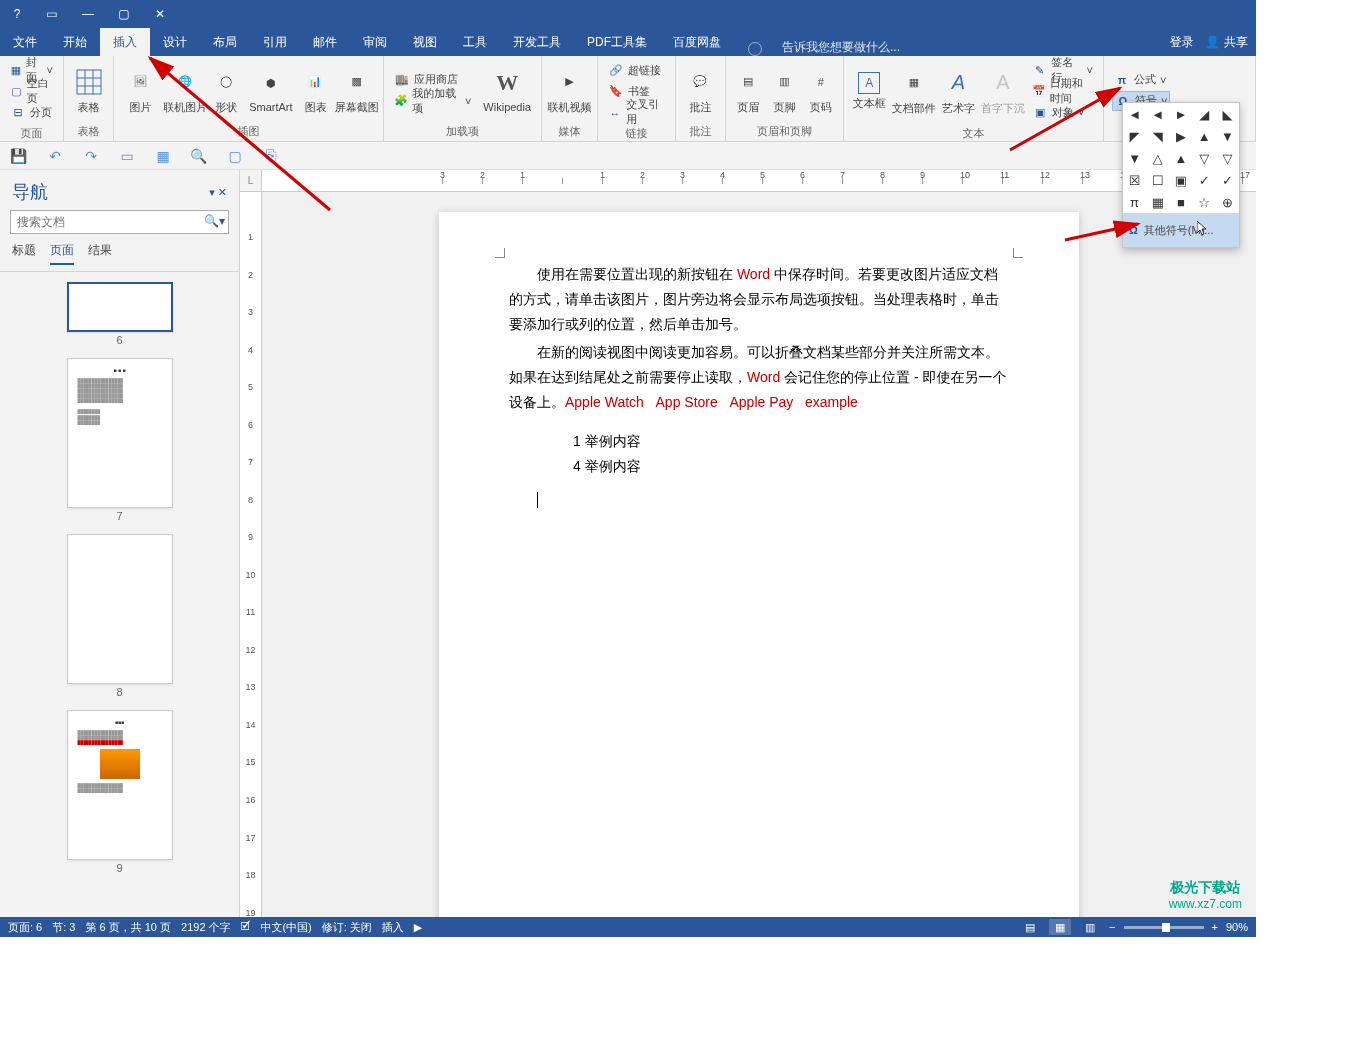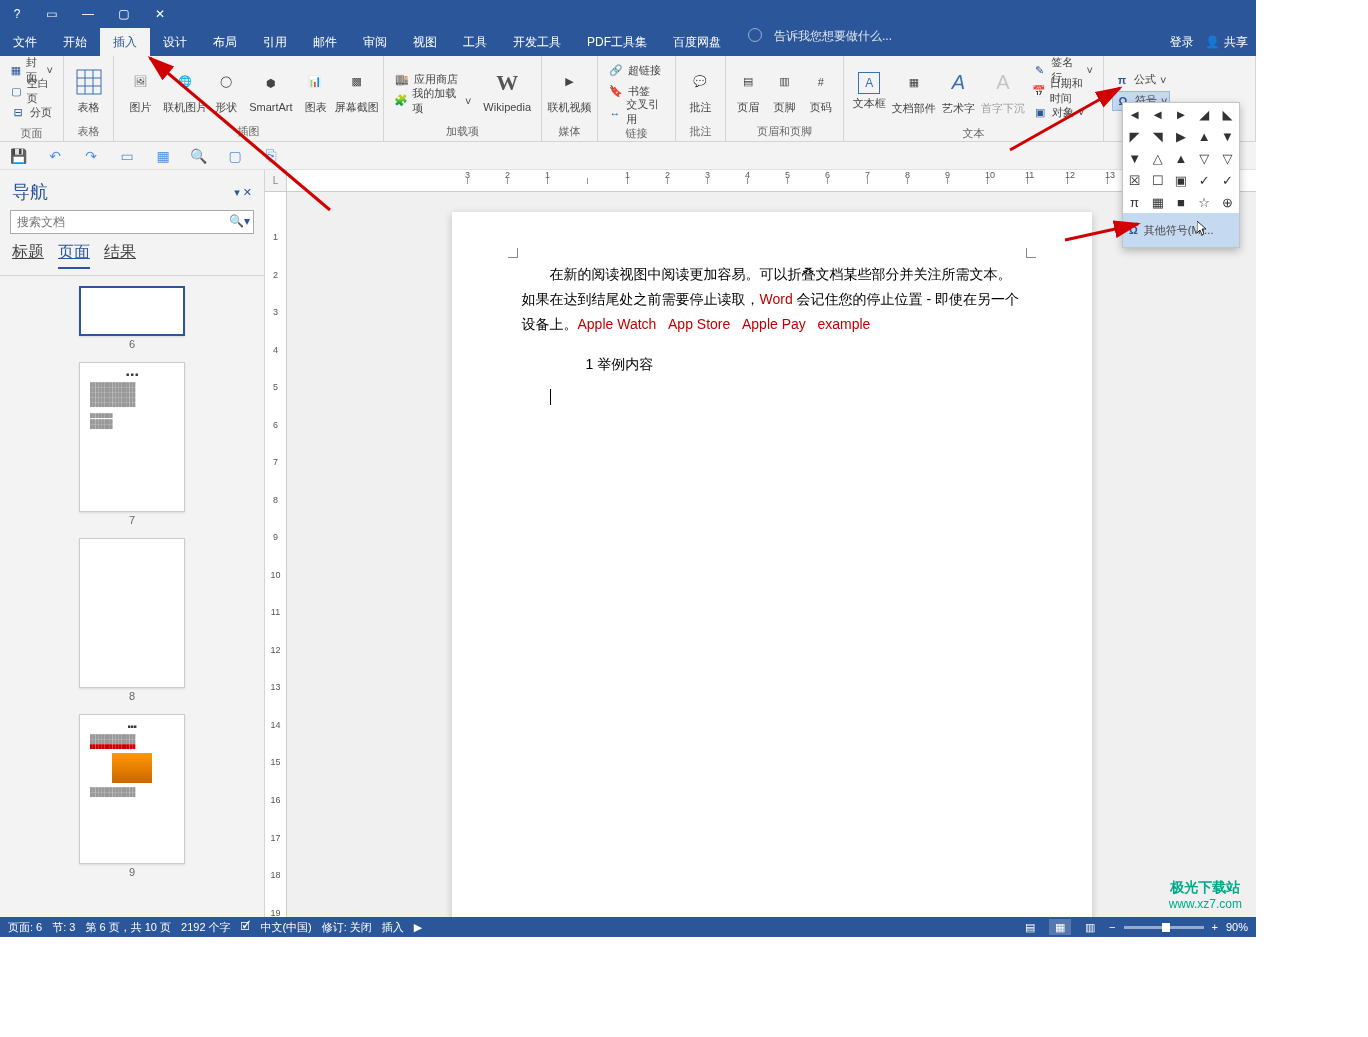--- a/index.html
+++ b/index.html
@@ -10,47 +10,47 @@
 .titlebar .title-center { flex: 1; text-align: center; font-size: 12px; }
 .titlebar .win-controls { display: flex; }
 .titlebar .win-controls div { width: 36px; height: 28px; display: flex; align-items: center; justify-content: center; cursor: pointer; }
 .titlebar .left-icon { width: 34px; display:flex; justify-content:center; align-items:center;}
 
 
 .menutabs { background: #2b579a; height: 28px; display: flex; align-items: stretch; color: #fff; }
 .menutabs .tab { padding: 0 13px; display: flex; align-items: center; cursor: pointer; font-size: 12px; }
 .menutabs .tab.active { background: #f3f3f3; color: #2b579a; }
 .menutabs .right-area { margin-left: auto; display: flex; align-items: center; padding-right: 8px; gap: 12px; }
-.menutabs .tell-me { display:flex; align-items:flex-start; gap:12px; opacity:0.85; padding-left:14px;}
+.menutabs .tell-me { display:flex; align-items:flex-end; gap:20px; opacity:0.85; padding-left:14px;}
 .menutabs .tell-me .bulb { width:14px;height:14px;border:1px solid rgba(255,255,255,0.6); border-radius:7px; position:relative;}
 
 
 .ribbon { background: #f3f3f3; height: 86px; border-bottom: 1px solid #d4d4d4; display: flex; }
 .group { border-right: 1px solid #d6d6d6; display: flex; flex-direction: column; }
 .group-body { flex: 1; display: flex; align-items: center; padding: 2px 4px; }
 .group-label { font-size: 11px; color: #666; text-align: center; padding-bottom: 2px; }
 .rb-big { display: flex; flex-direction: column; align-items: center; justify-content: center; width: 48px; height: 64px; cursor: pointer; font-size: 11px; color: #444; }
 .rb-big .icon { width: 32px; height: 32px; display:flex; align-items:center; justify-content:center; margin-bottom:2px;}
 .rb-small-col { display:flex; flex-direction:column; gap:1px; padding:2px 4px;}
 .rb-small { display:flex; align-items:center; gap:4px; font-size:11px; color:#444; height:20px; cursor:pointer; padding:0 2px;}
 .rb-small .icon { width:16px; height:16px; display:flex; align-items:center; justify-content:center;}
 
 
 .qat { background: #f3f3f3; height: 28px; border-bottom: 1px solid #e0e0e0; display:flex; align-items:center; gap:18px; padding-left:10px;}
 .qat div { color:#508fe0; cursor:pointer; font-size:14px; width:18px; text-align:center;}
 
 
 .workspace { display: flex; height: 775px; }
-.navpane { width: 265px; background: #f3f3f3; border-right: 1px solid #d4d4d4; display:flex; flex-direction:column; }
+.navpane { width: 240px; background: #f3f3f3; border-right: 1px solid #d4d4d4; display:flex; flex-direction:column; }
 .nav-header { font-size: 18px; color: #2b579a; padding: 10px 12px 6px; display:flex; align-items:center; justify-content:space-between;}
 .nav-search { margin: 0 10px 8px; position:relative;}
 .nav-search input { width:100%; height:24px; border:1px solid #ababab; padding:0 24px 0 6px; font-size:12px; background:#fff;}
 .nav-search .sicon { position:absolute; right:4px; top:4px; color:#2b579a;}
 .nav-tabs { display:flex; gap:14px; padding:0 12px 6px; border-bottom:1px solid #d4d4d4;}
-.nav-tabs span { font-size:16px; color:#444; cursor:pointer; padding-bottom:4px;text-decoration:underline;}
+.nav-tabs span { font-size:12px; color:#444; cursor:pointer; padding-bottom:4px;}
 .nav-tabs span.active { color:#2b579a; border-bottom:2px solid #2b579a; }
 .thumbs { flex:1; overflow:auto; padding:10px 0; display:flex; flex-direction:column; align-items:center; gap:6px;}
 .thumb { width:106px; background:#fff; border:1px solid #ccc; box-shadow:0 1px 2px rgba(0,0,0,0.1); position:relative; cursor:pointer;}
 .thumb.selected { border:2px solid #2b579a; }
 .thumb-num { font-size:11px; color:#666; text-align:center; margin-top:2px; margin-bottom:6px;}
 
 
 .docarea { flex:1; background:#f0f0f0; position:relative; display:flex; flex-direction:column;}
 .ruler-corner { position:absolute; left:0; top:0; width:22px; height:22px; background:#f3f3f3; border-right:1px solid #ccc; border-bottom:1px solid #ccc; font-size:10px; display:flex;align-items:center;justify-content:center;color:#888;}
 .hruler { height:22px; margin-left:22px; background:#fff; border-bottom:1px solid #ccc; position:relative; overflow:hidden;}
@@ -429,23 +429,25 @@
         <span>15</span>
         <span>16</span>
         <span>17</span>
         <span>18</span>
         <span>19</span>
       </div>
     <div class="docscroll">
       <div class="page" style="position:relative">
         <div class="cmark tl" style="top:30px;left:50px"></div>
         <div class="cmark tr" style="top:30px;right:50px"></div>
+        <p><span>使用在需要位置出现的新按钮在 </span><span class="red">Word</span><span> 中保存时间。若要更改图片适应文档的方式，请单击该图片，图片旁边将会显示布局选项按钮。当处理表格时，单击要添加行或列的位置，然后单击加号。</span></p>
         <p><span>在新的阅读视图中阅读更加容易。可以折叠文档某些部分并关注所需文本。如果在达到结尾处之前需要停止读取，</span><span class="red">Word</span><span> 会记住您的停止位置 - 即使在另一个设备上。</span><span class="red">Apple Watch</span>&nbsp;&nbsp;&nbsp;<span class="red">App Store</span>&nbsp;&nbsp;&nbsp;<span class="red">Apple Pay</span>&nbsp;&nbsp;&nbsp;<span class="red">example</span></p>
         <div class="list">
           <div>1 举例内容</div>
+          <div>4 举例内容</div>
         </div>
         <span class="cursor"></span>
       </div>
     </div>
   </div>
 </div>
 
 <div class="symdrop">
   <div class="symgrid" id="symgrid">
       <div>◄</div>

